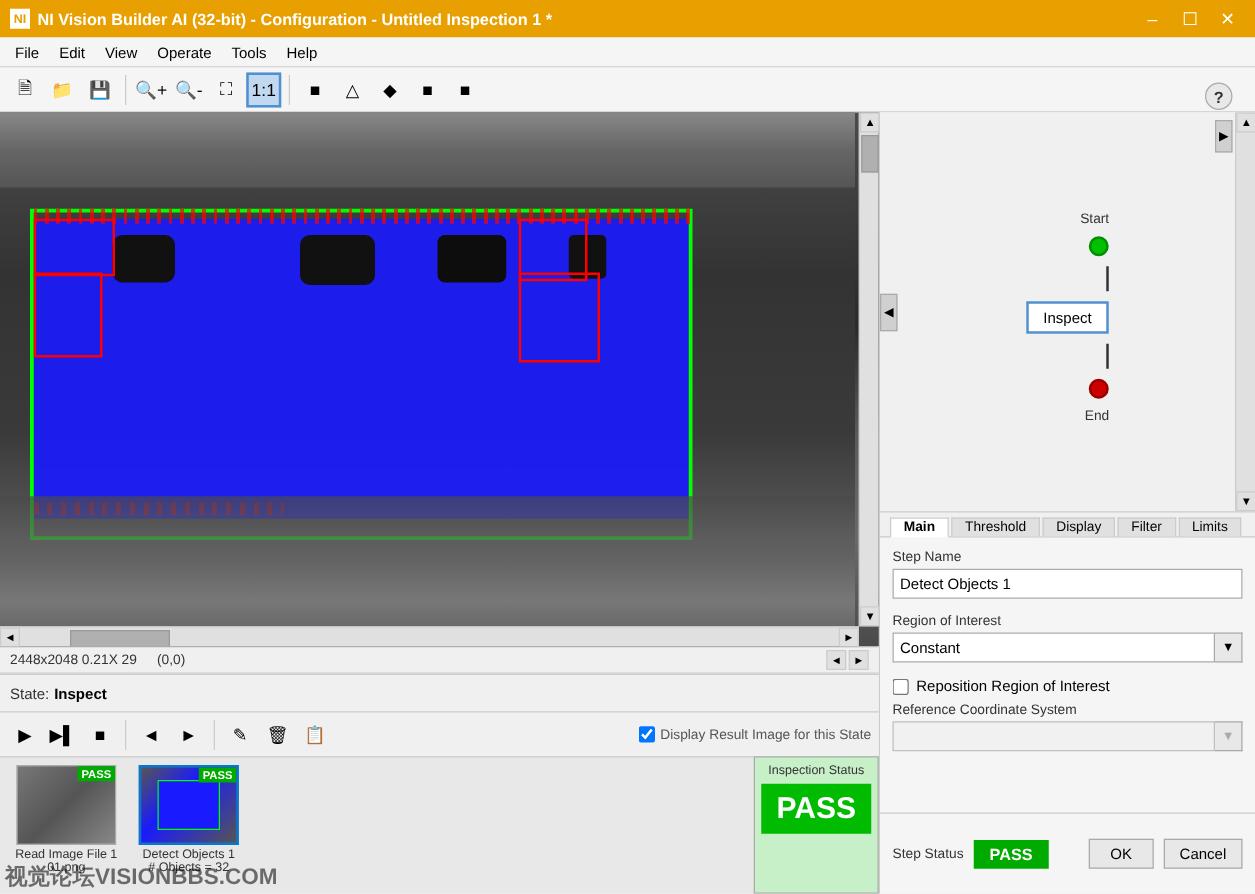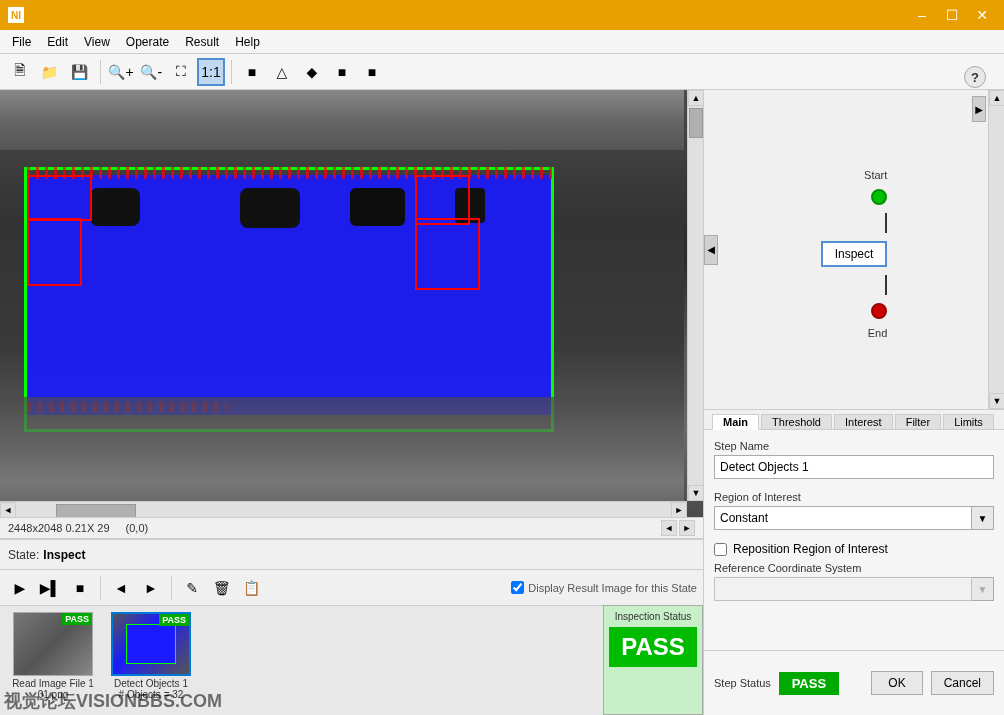--- a/index.html
+++ b/index.html
@@ -113,34 +113,35 @@
     .right-panel-inner { display: flex; flex-direction: column; height: 100%; }
   </style>
 </head>
 <body>
 
 <div class="title-bar">
   <div class="title-bar-left">
     <div class="title-bar-icon">
       <span>NI</span>
     </div>
+    <span>NI Vision Builder AI (32-bit) - Configuration - Untitled Inspection 1 *</span>
   </div>
   <div class="title-bar-controls">
     <button class="title-btn">–</button>
     <button class="title-btn">☐</button>
     <button class="title-btn close">✕</button>
   </div>
 </div>
 
 <div class="menu-bar">
   <span class="menu-item">File</span>
   <span class="menu-item">Edit</span>
   <span class="menu-item">View</span>
   <span class="menu-item">Operate</span>
-  <span class="menu-item">Result</span>
+  <span class="menu-item">Tools</span>
   <span class="menu-item">Help</span>
 </div>
 
 <div class="toolbar">
   <button class="tb-btn" title="New">🗎</button>
   <button class="tb-btn" title="Open">📁</button>
   <button class="tb-btn" title="Save">💾</button>
   <div class="tb-separator"></div>
   <button class="tb-btn" title="Zoom In">🔍+</button>
   <button class="tb-btn" title="Zoom Out">🔍-</button>
@@ -287,21 +288,21 @@
         <div style="position:absolute;right:18px;top:6px;">
           <div style="width:14px;height:26px;background:#d0d0d0;border:1px solid #aaa;display:flex;align-items:center;justify-content:center;font-size:10px;cursor:pointer;">▶</div>
         </div>
       </div>
 
       <div class="setup-panel">
 
         <div class="tab-bar">
           <div class="tab active">Main</div>
           <div class="tab">Threshold</div>
-          <div class="tab">Interest</div>
+          <div class="tab">Display</div>
           <div class="tab">Filter</div>
           <div class="tab">Limits</div>
         </div>
 
         <div class="setup-content">
 
           <div class="form-group">
             <label class="form-label">Step Name</label>
             <input class="form-input" type="text" value="Detect Objects 1" style="">
           </div>

